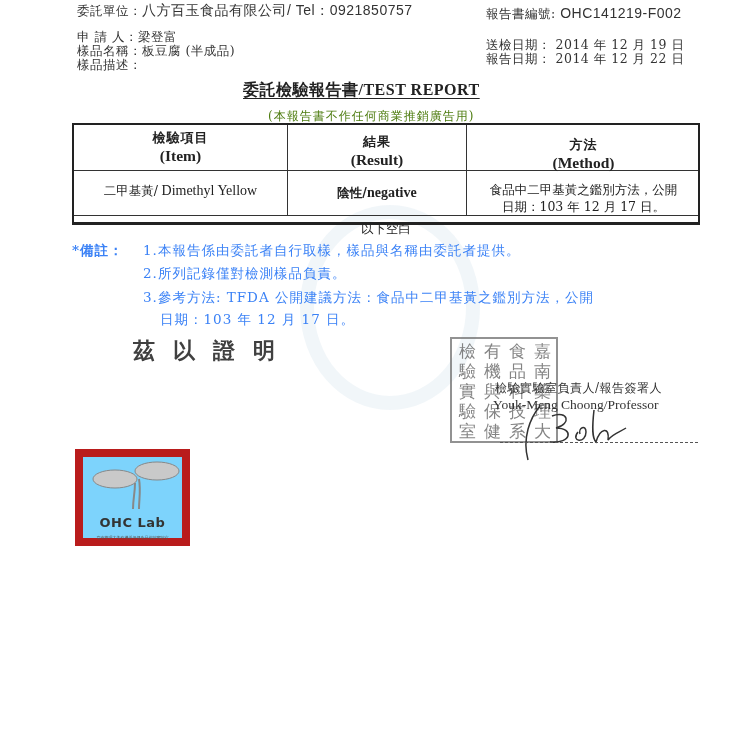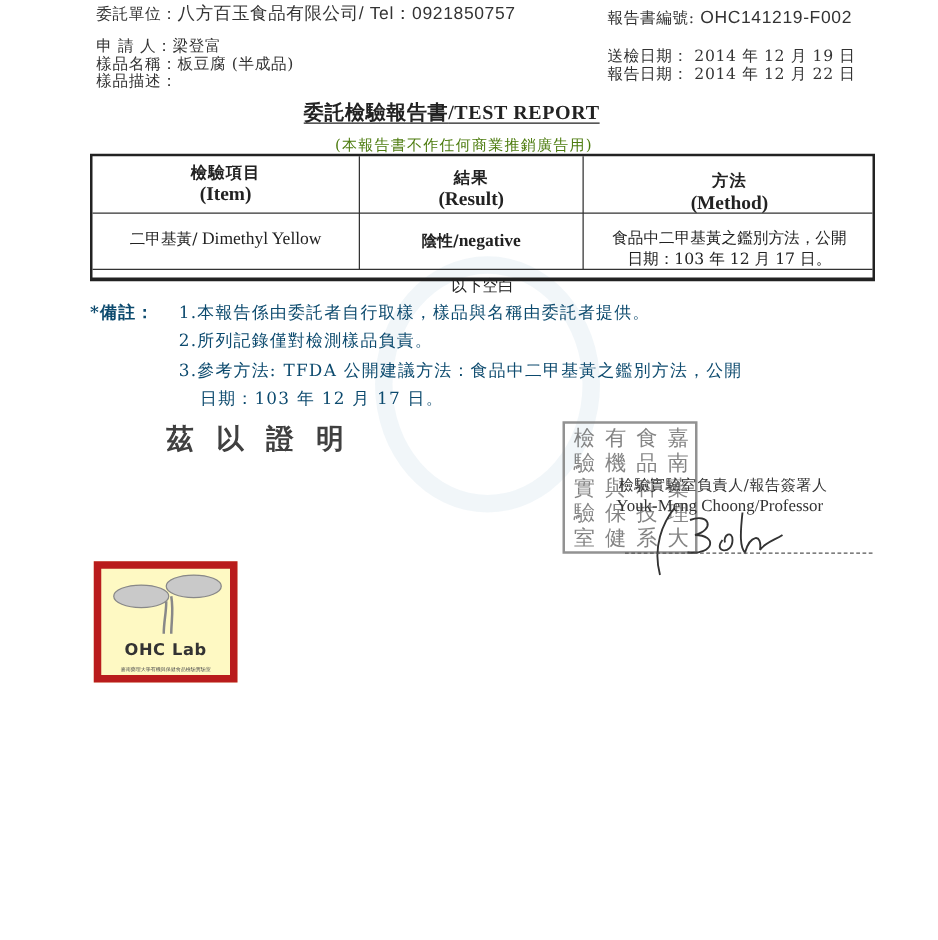--- a/index.html
+++ b/index.html
@@ -21,40 +21,40 @@
   .tbl { position:absolute; left:72px; top:123px; width:628px; height:102px;
     border:2px solid #222; border-bottom-width:3px; box-sizing:border-box; }
   .vline { position:absolute; width:1px; background:#333; }
   .hline { position:absolute; height:1px; background:#333; }
   .cell { position:absolute; text-align:center; color:#222; }
   .cell .zh { font-size:13px; font-weight:bold; letter-spacing:1px; }
   .cell .en { font-family:"Liberation Serif",serif; font-size:15.5px; font-weight:bold; }
   .val { font-size:12.5px; }
   .val-en { font-family:"Liberation Serif",serif; font-size:14px; }
 
-  .notes { font-size:13.5px; color:#0c4a6e; letter-spacing:1px; line-height:19px; }
+  .notes { font-size:13.5px; color:#3b82f6; letter-spacing:1px; line-height:19px; }
   .cert { left:133px; top:336px; font-size:22px; font-weight:bold; letter-spacing:18px; color:#404040;
     font-family:"DejaVu Sans",sans-serif; }
 
   .stamp { position:absolute; left:450px; top:337px; width:108px; height:106px;
     border:2px solid #777; box-sizing:border-box; opacity:0.8; }
   .stamp-grid { position:absolute; left:3px; top:2px; display:grid;
     grid-template-columns:repeat(4, 25px); grid-auto-flow:column; grid-template-rows:repeat(5, 20px);
     direction:rtl; font-size:17px; color:#666; text-align:center; line-height:20px; }
 
   .sig-role { left:495px; top:380px; font-size:12px; color:#333; letter-spacing:0.5px; }
   .sig-name { left:493px; top:397px; font-family:"Liberation Serif",serif; font-size:13.5px; color:#333; }
   .sig-line { position:absolute; left:500px; top:442px; width:198px; border-top:1px dashed #555; }
   .scribble { position:absolute; left:500px; top:398px; }
 
   .watermark { position:absolute; left:300px; top:205px; width:180px; height:205px; border-radius:50%;
     border:14px solid rgba(120,170,200,0.10); box-sizing:border-box; }
 
-  .logo { position:absolute; left:75px; top:449px; width:115px; height:97px; border:6px solid #b91c1c;
-    box-sizing:border-box; background:#fef9c3; }
+  .logo { position:absolute; left:75px; top:449px; width:115px; height:97px; border:8px solid #b91c1c;
+    box-sizing:border-box; background:#7dd3fc; }
   .logo-text { position:absolute; left:0; right:0; top:58px; text-align:center;
     font-family:"DejaVu Sans",sans-serif; font-weight:bold; font-size:13px; color:#333; letter-spacing:0.5px; }
   .logo-sub { position:absolute; left:8px; right:8px; top:78px; text-align:center; font-size:4px; color:#555;
     font-family:"DejaVu Sans",sans-serif; }
 </style>
 </head>
 <body>
 
 <div class="watermark"></div>
 

